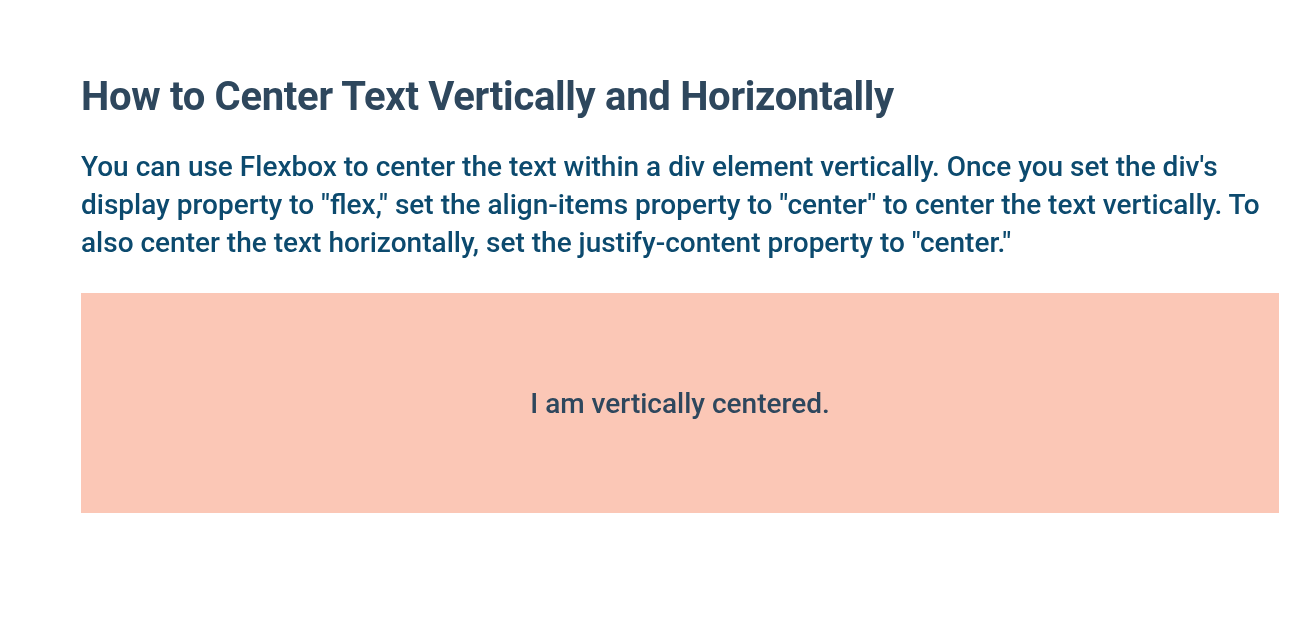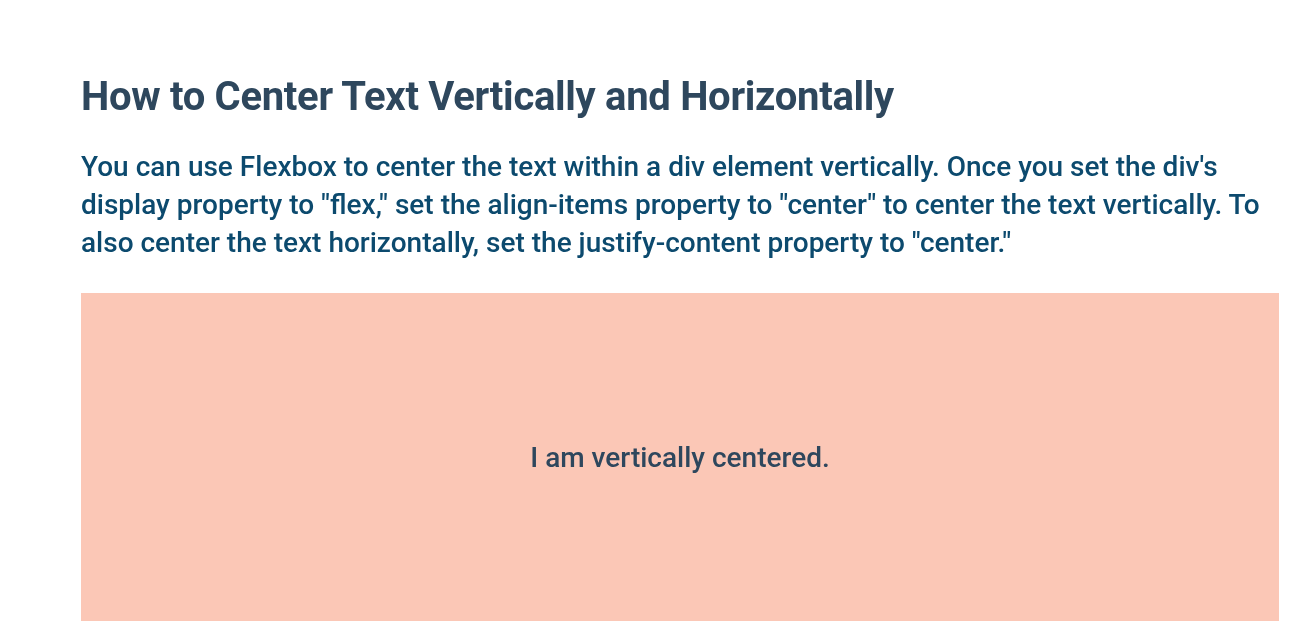--- a/index.html
+++ b/index.html
@@ -24,21 +24,21 @@
     .description {
       font-size: 28px;
       font-weight: 500;
       color: #0c4a6e;
       line-height: 1.35;
       margin-bottom: 32px;
       max-width: 1230px;
     }
     .demo-box {
       background: #fbc7b6;
-      height: 328px;
+      height: 220px;
       display: flex;
       align-items: center;
       justify-content: center;
       max-width: 1230px;
     }
     .demo-text {
       font-size: 28px;
       font-weight: 500;
       color: #2e475d;
     }

